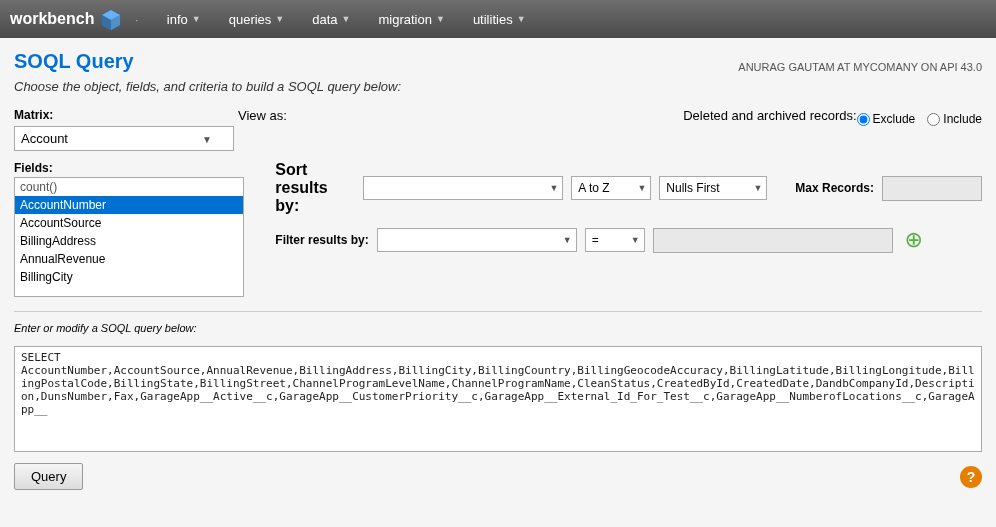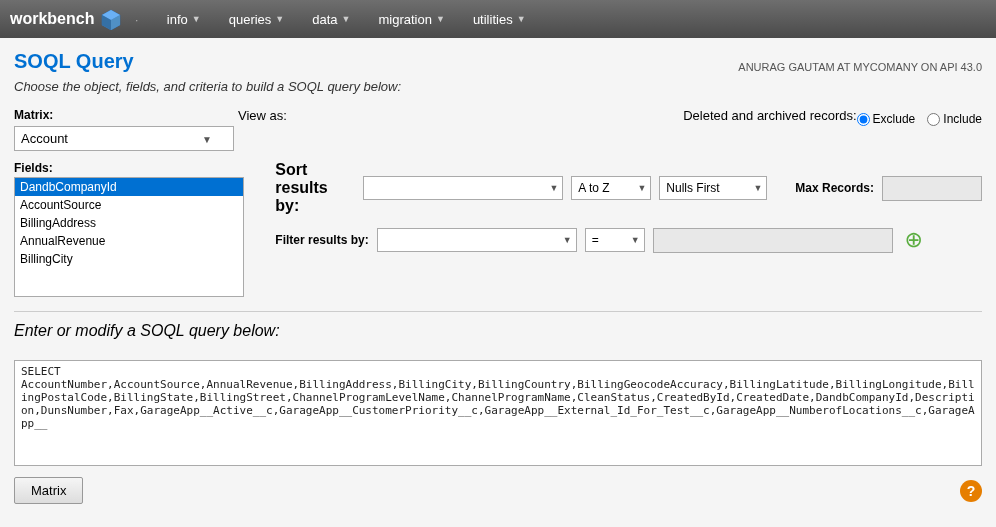--- a/index.html
+++ b/index.html
@@ -266,23 +266,23 @@
       padding: 0;
     }
 
     
     .soql-section {
       margin-top: 14px;
       border-top: 1px solid #ccc;
       padding-top: 10px;
     }
     .soql-label {
-      font-size: 16px;
+      font-size: 11px;
       font-style: italic;
-      margin-bottom: 20px;
+      margin-bottom: 12px;
     }
     .soql-textarea {
       width: 100%;
       height: 106px;
       border: 1px solid #aaa;
       font-family: monospace;
       font-size: 11px;
       padding: 4px 6px;
       resize: none;
       background: white;
@@ -405,21 +405,22 @@
         </label>
       </div>
     </div>
   </div>
 
   <div class="fields-section">
 
     <div class="fields-list-wrapper">
       <label>Fields:</label>
       <div class="fields-listbox">
-        <div class="field-item selected">DandbCompanyId</div>
+        <div class="count-item">count()</div>
+        <div class="field-item selected">AccountNumber</div>
         <div class="field-item">AccountSource</div>
         <div class="field-item">BillingAddress</div>
         <div class="field-item">AnnualRevenue</div>
         <div class="field-item">BillingCity</div>
       </div>
     </div>
 
     <div class="sort-filter-panel">
 
       <div class="sort-row">
@@ -477,17 +478,17 @@
     </div>
   </div>
 
   <div class="soql-section">
     <p class="soql-label">Enter or modify a SOQL query below:</p>
     <textarea class="soql-textarea" spellcheck="false" style="">SELECT
 AccountNumber,AccountSource,AnnualRevenue,BillingAddress,BillingCity,BillingCountry,BillingGeocodeAccuracy,BillingLatitude,BillingLongitude,BillingPostalCode,BillingState,BillingStreet,ChannelProgramLevelName,ChannelProgramName,CleanStatus,CreatedById,CreatedDate,DandbCompanyId,Description,DunsNumber,Fax,GarageApp__Active__c,GarageApp__CustomerPriority__c,GarageApp__External_Id_For_Test__c,GarageApp__NumberofLocations__c,GarageApp__</textarea>
   </div>
 
   <div class="query-btn-row">
-    <button class="query-btn">Matrix</button>
+    <button class="query-btn">Query</button>
     <div class="help-icon">?</div>
   </div>
 
 </div>
 
 </body></html>

